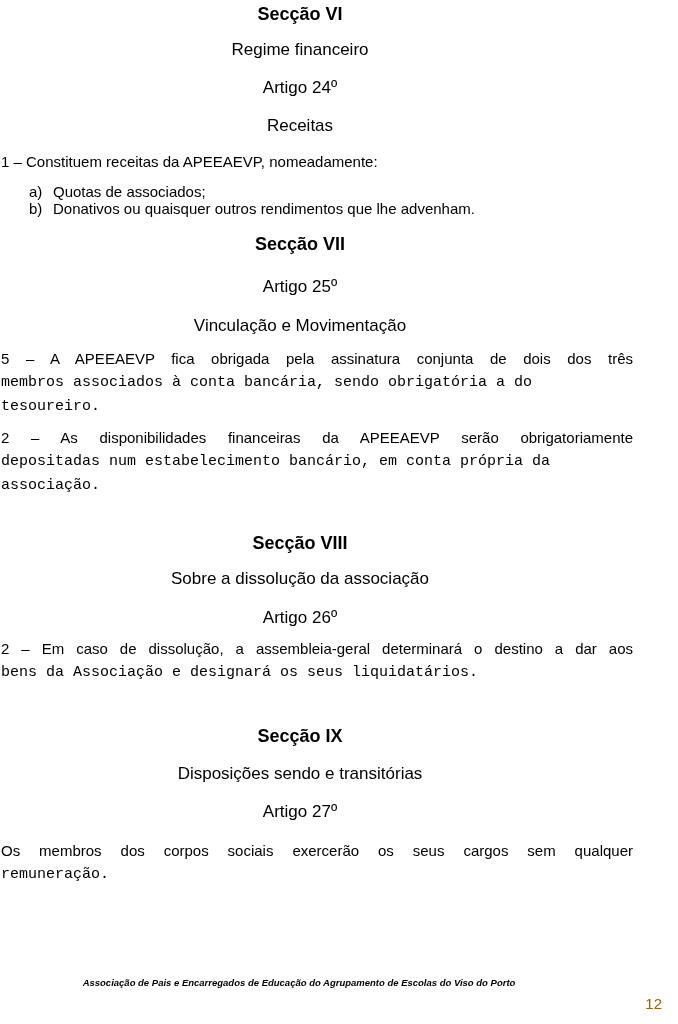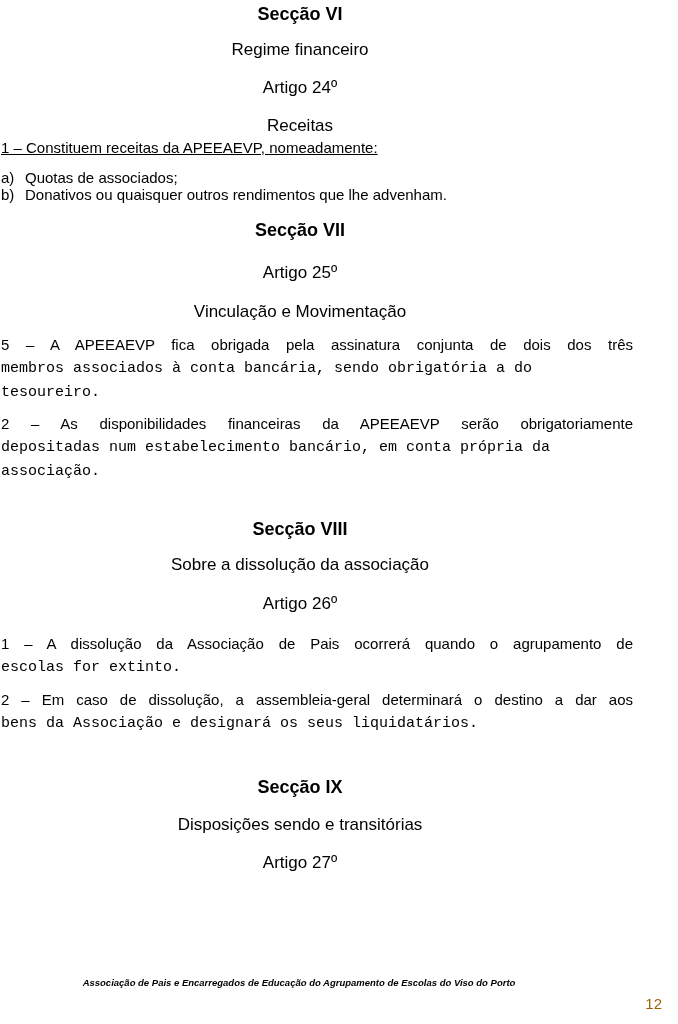--- a/index.html
+++ b/index.html
@@ -43,20 +43,21 @@
   .lline {
     text-align: left;
     font-family: Liberation Mono, monospace;
   }
   .intro-line {
     font-size: 15px;
     line-height: 20px;
     text-align: left;
   }
   .list {
+    padding-left: 28px;
   }
   .list-item {
     font-size: 15px;
     line-height: 17px;
     text-align: left;
   }
   .list-marker {
     display: inline-block;
     width: 24px;
   }
@@ -80,21 +81,21 @@
     line-height: 18px;
     color: #33475b;
   }
   
   .mt3  { margin-top: 3px; }
   .mt7  { margin-top: 7px; }
   .mt8  { margin-top: 8px; }
   .mt10 { margin-top: 10px; }
   .mt11 { margin-top: 11px; }
   .mt14 { margin-top: 14px; }
-  .mt15 { margin-top: 1px; text-decoration: underline; }
+  .mt15 { margin-top: 15px; }
   .mt16 { margin-top: 16px; }
   .mt17 { margin-top: 17px; }
   .mt20 { margin-top: 16px; }
   .mt21 { margin-top: 21px; }
   .mt34 { margin-top: 34px; }
   .mt40 { margin-top: 40px; }
 </style>
 </head>
 <body>
 
@@ -127,31 +128,31 @@
     </div>
     <div class="para mt7">
       <div class="jline">2 – As disponibilidades financeiras da APEEAEVP serão obrigatoriamente</div>
       <div class="lline">depositadas num estabelecimento bancário, em conta própria da associação.</div>
     </div>
 
     <div class="center-wrap sec-heading mt34">Secção VIII</div>
     <div class="center-wrap sub-heading mt14">Sobre a dissolução da associação</div>
     <div class="center-wrap sub-heading mt17">Artigo 26º</div>
 
-    <div class="para mt17">
-      <div class="jline">1 – A dissolução da Associação de Pais ocorrerá quando o agrupamento de</div>
-      <div class="lline">escolas for extinto.</div>
-    </div>
     <div class="para mt8">
       <div class="jline">2 – Em caso de dissolução, a assembleia-geral determinará o destino a dar aos</div>
       <div class="lline">bens da Associação e designará os seus liquidatários.</div>
     </div>
 
     <div class="center-wrap sec-heading mt40">Secção IX</div>
     <div class="center-wrap sub-heading mt16">Disposições sendo e transitórias</div>
     <div class="center-wrap sub-heading mt20">Artigo 27º</div>
 
+    <div class="para mt16">
+      <div class="jline">Os membros dos corpos sociais exercerão os seus cargos sem qualquer</div>
+      <div class="lline">remuneração.</div>
+    </div>
 
   </div>
 
   <div class="footer">Associação de Pais e Encarregados de Educação do Agrupamento de Escolas do Viso do Porto</div>
   <div class="page-number" style="color: #a16207;">12</div>
 </div>
 
 </body></html>

